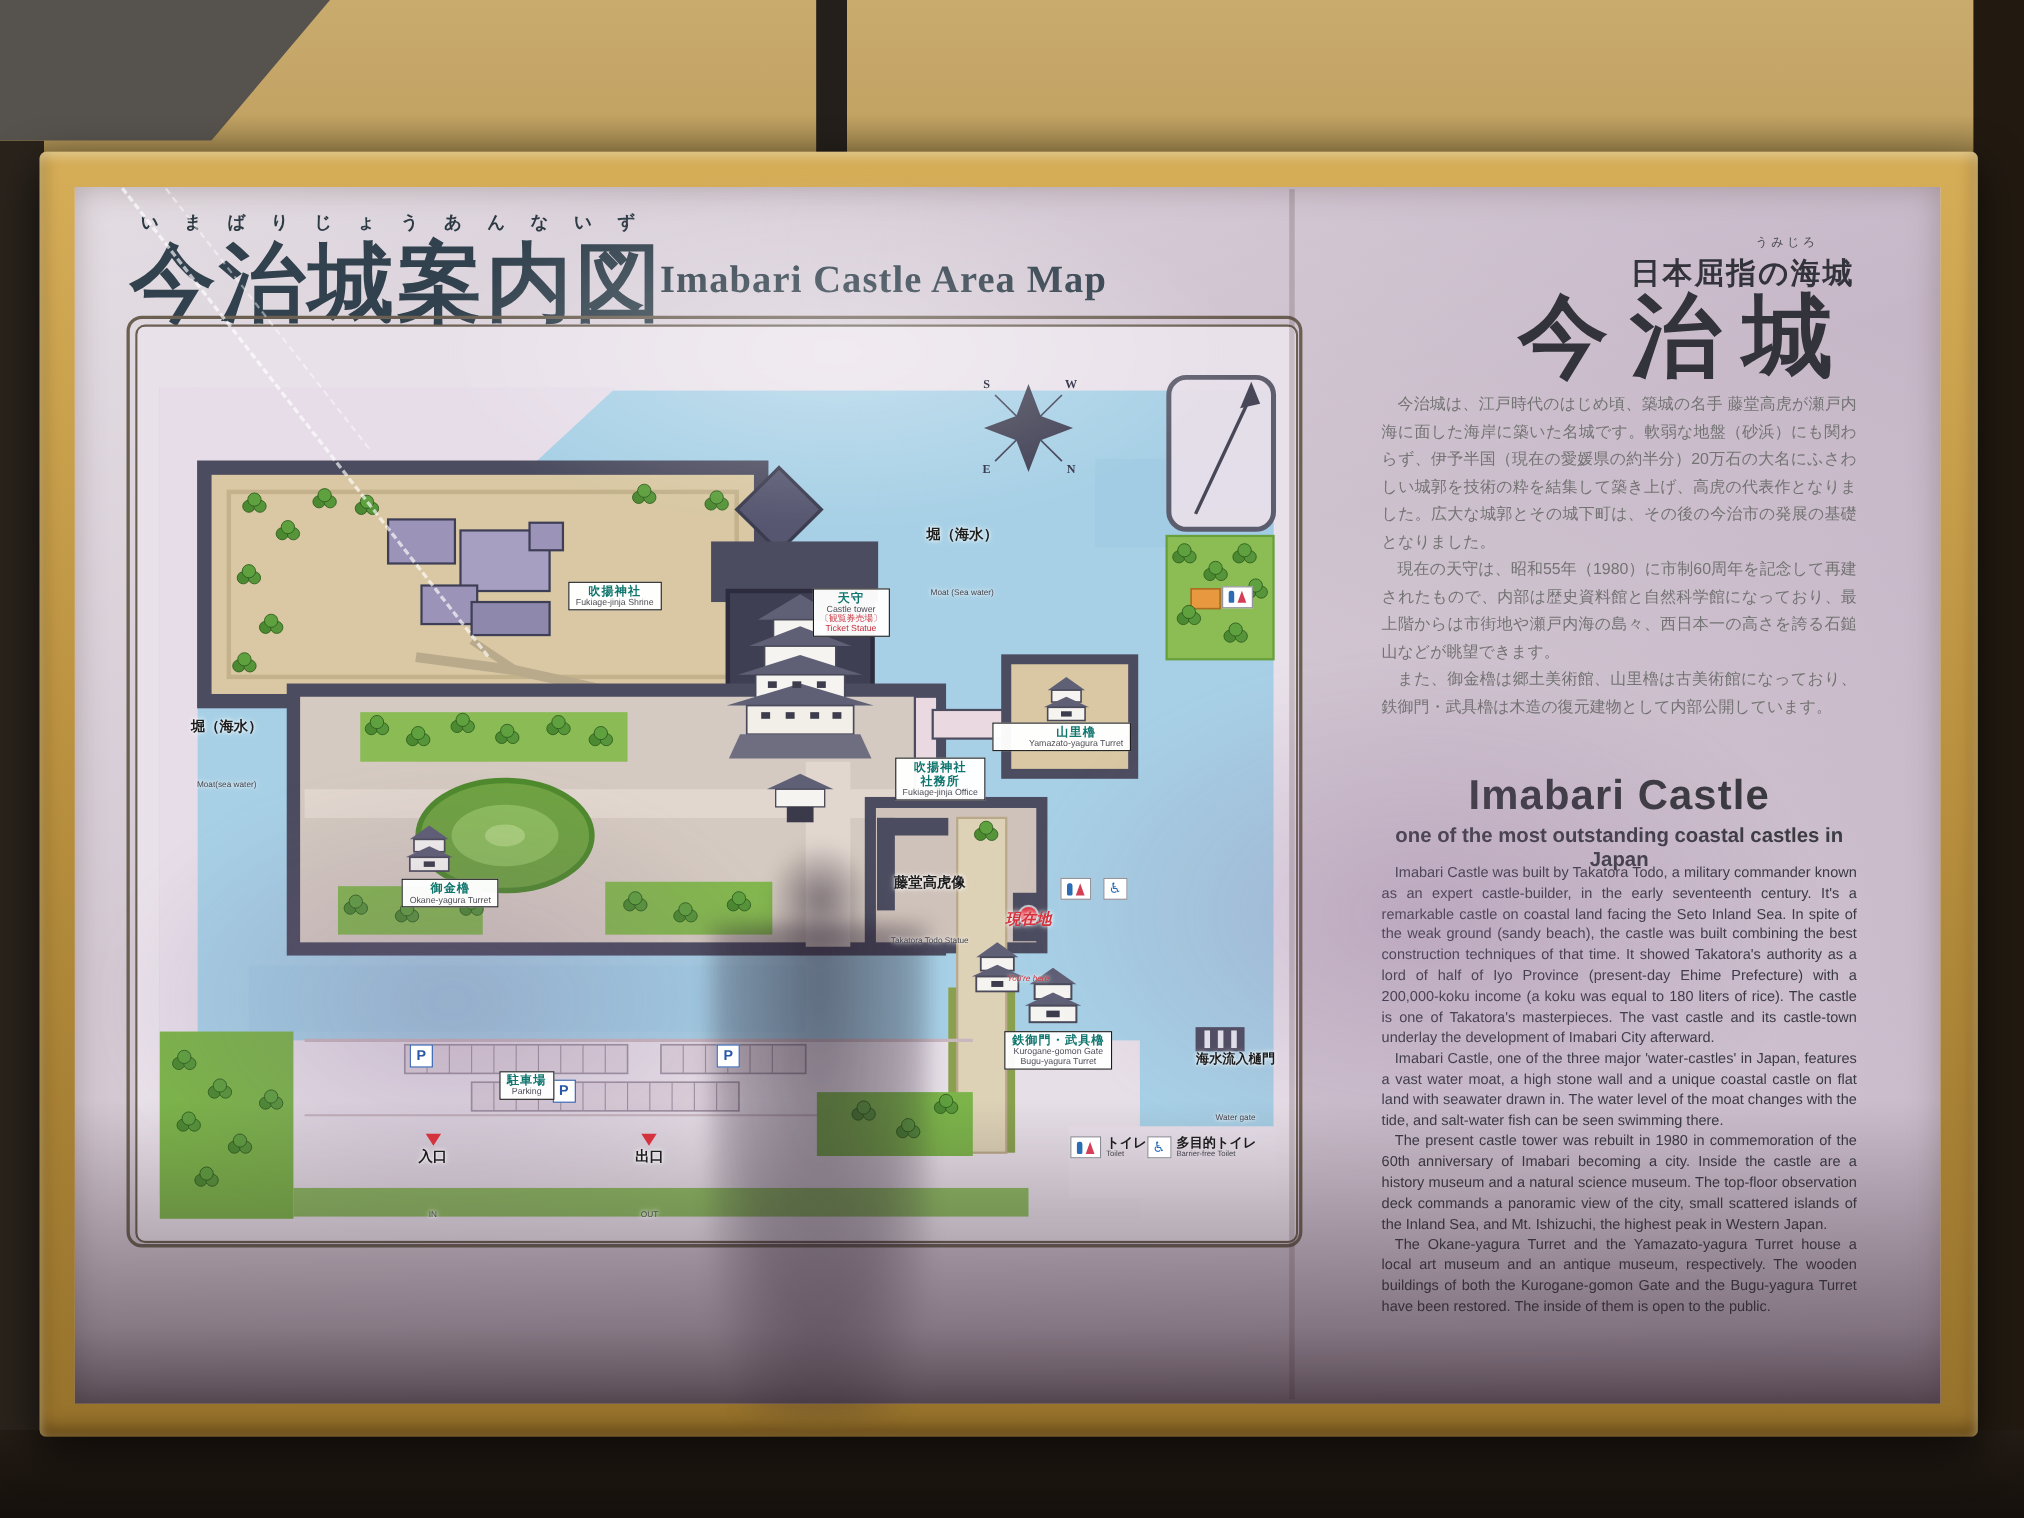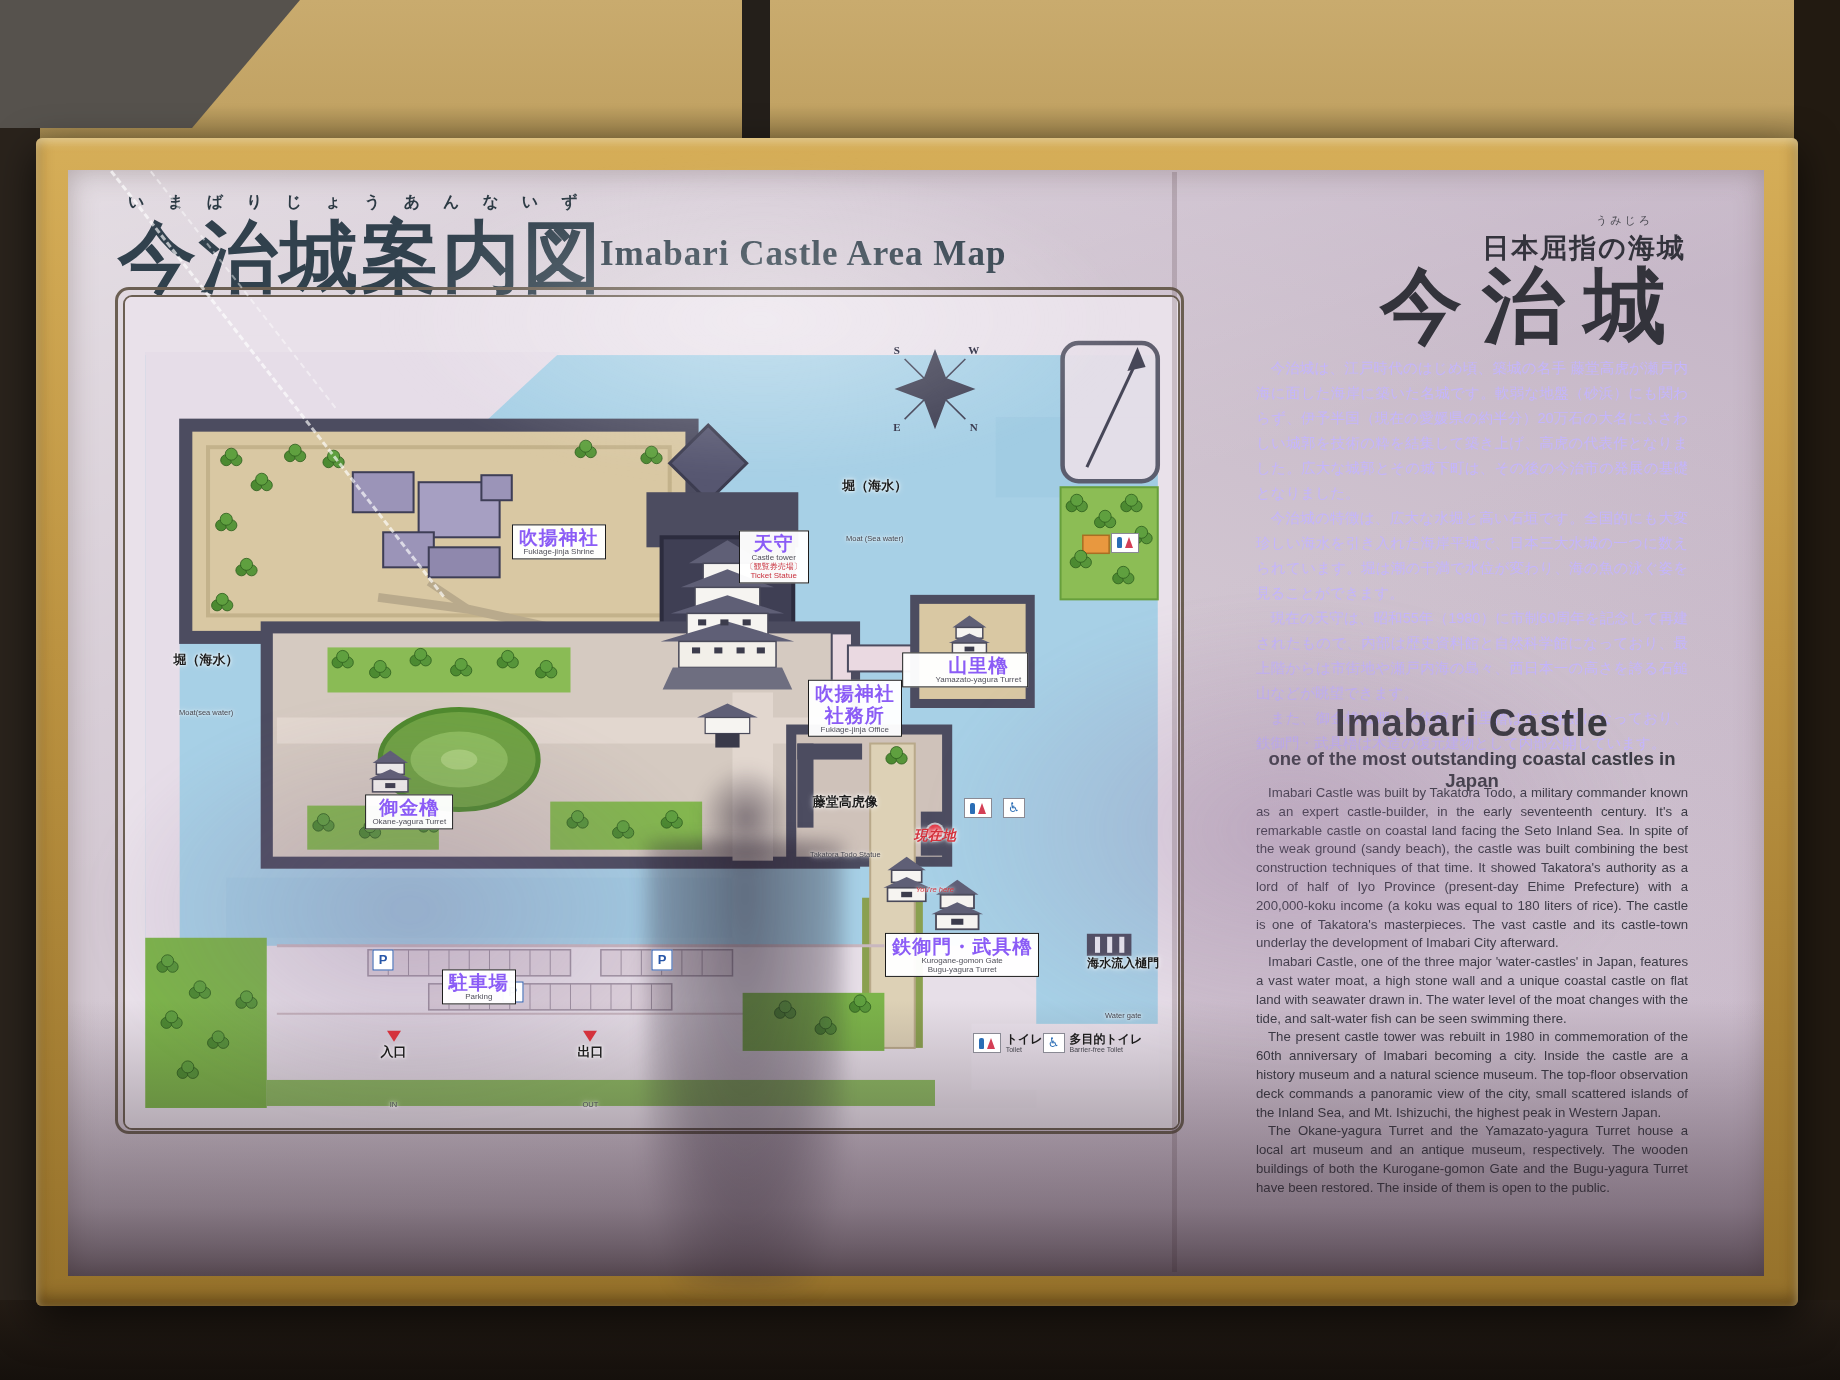--- a/index.html
+++ b/index.html
@@ -63,37 +63,37 @@
     font-family:"Liberation Serif","DejaVu Serif",serif;white-space:nowrap;letter-spacing:1px;}
   #tagline{left:1256px;top:230px;width:430px;text-align:right;font-size:27px;font-weight:bold;color:#33333c;
     font-family:"Liberation Serif","DejaVu Serif",serif;letter-spacing:2px;padding-right:6px;}
   #tagline-furigana{left:1596px;top:213px;font-size:11px;color:#4a4a52;letter-spacing:3px;}
   #castle-name{left:1256px;top:252px;width:430px;text-align:right;font-size:82px;font-weight:bold;color:#33333b;
     font-family:"Liberation Serif","DejaVu Serif",serif;letter-spacing:20px;white-space:nowrap;}
 
   
   #jp-text{left:1256px;top:356px;width:432px;}
   #jp-text p{margin:0;font-size:14.5px;line-height:25px;text-indent:1em;text-align:justify;
-    color:#c4b5fd;font-weight:500;}
+    color:#737373;font-weight:500;}
   #en-heading{left:1256px;top:702px;width:432px;text-align:center;font-size:38px;font-weight:bold;
     color:#39393f;letter-spacing:1px;}
   #en-subheading{left:1256px;top:748px;width:432px;text-align:center;font-size:18.5px;font-weight:bold;
     color:#3c3c44;}
   #en-text{left:1256px;top:784px;width:432px;}
   #en-text p{margin:0;font-size:13.2px;line-height:18.8px;text-indent:12px;text-align:justify;color:#3a3a44;}
 
   
   #map-frame{left:115px;top:287px;width:1053px;height:831px;border:3px solid #6b5f52;border-radius:14px;padding:5px;}
   #map-inner{position:relative;width:100%;height:100%;border:2px solid #6b5f52;border-radius:9px;
     overflow:hidden;background:#eae2ec;}
   #map-svg{position:absolute;left:0;top:0;width:100%;height:100%;}
 
   .mlabel{position:absolute;transform:translate(-50%,-50%);background:rgba(255,255,255,.97);
     border:1.6px solid #1c1c1c;padding:2px 6px 1px;text-align:center;line-height:1.12;z-index:5;}
-  .mlabel .jp{font-size:19px;font-weight:bold;color:#8b5cf6;letter-spacing:1px;white-space:nowrap;}
+  .mlabel .jp{font-size:11px;font-weight:bold;color:#0f766e;letter-spacing:1px;white-space:nowrap;}
   .mlabel .en{font-size:8px;color:#50505a;white-space:nowrap;}
   .red{color:#c9303d !important;}
   .mtext{position:absolute;transform:translate(-50%,-50%);text-align:center;line-height:1.25;z-index:4;
     text-shadow:0 0 3px rgba(255,255,255,.95),0 0 6px rgba(255,255,255,.8);}
   .mtext .jp{font-size:13px;font-weight:bold;color:#1c1c1c;white-space:nowrap;}
   .mtext .en{font-size:7.5px;color:#46464f;white-space:nowrap;margin-top:40px;}
 
   #lbl-fukiage{left:41.2%;top:29.5%;}
   #lbl-tenshu{left:61.6%;top:31.3%;}
   #lbl-office{left:69.3%;top:49.5%;}
@@ -423,21 +423,20 @@
         <div class="jp">多目的トイレ</div>
         <div class="en">Barrier-free Toilet</div>
       </span>
     </div>
   </div>
 </div>
 </div>
 
 <div class="abs" id="jp-text">
   <p>今治城は、江戸時代のはじめ頃、築城の名手 藤堂高虎が瀬戸内海に面した海岸に築いた名城です。軟弱な地盤（砂浜）にも関わらず、伊予半国（現在の愛媛県の約半分）20万石の大名にふさわしい城郭を技術の粋を結集して築き上げ、高虎の代表作となりました。広大な城郭とその城下町は、その後の今治市の発展の基礎となりました。</p>
-  <p>今治城の特徴は、広大な水堀と高い石垣です。全国的にも大変珍しい海水を引き入れた海岸平城で、日本三大水城の一つに数えられています。堀は潮の干満で水位が変わり、海の魚の泳ぐ姿を見ることができます。</p>
   <p>現在の天守は、昭和55年（1980）に市制60周年を記念して再建されたもので、内部は歴史資料館と自然科学館になっており、最上階からは市街地や瀬戸内海の島々、西日本一の高さを誇る石鎚山などが眺望できます。</p>
   <p>また、御金櫓は郷土美術館、山里櫓は古美術館になっており、鉄御門・武具櫓は木造の復元建物として内部公開しています。</p>
 </div>
 
 <div class="abs" id="en-heading">Imabari Castle</div>
 <div class="abs" id="en-subheading">one of the most outstanding coastal castles in Japan</div>
 <div class="abs" id="en-text">
   <p>Imabari Castle was built by Takatora Todo, a military commander known as an expert castle-builder, in the early seventeenth century. It's a remarkable castle on coastal land facing the Seto Inland Sea. In spite of the weak ground (sandy beach), the castle was built combining the best construction techniques of that time. It showed Takatora's authority as a lord of half of Iyo Province (present-day Ehime Prefecture) with a 200,000-koku income (a koku was equal to 180 liters of rice). The castle is one of Takatora's masterpieces. The vast castle and its castle-town underlay the development of Imabari City afterward.</p>
   <p>Imabari Castle, one of the three major 'water-castles' in Japan, features a vast water moat, a high stone wall and a unique coastal castle on flat land with seawater drawn in. The water level of the moat changes with the tide, and salt-water fish can be seen swimming there.</p>
   <p>The present castle tower was rebuilt in 1980 in commemoration of the 60th anniversary of Imabari becoming a city. Inside the castle are a history museum and a natural science museum. The top-floor observation deck commands a panoramic view of the city, small scattered islands of the Inland Sea, and Mt. Ishizuchi, the highest peak in Western Japan.</p>

